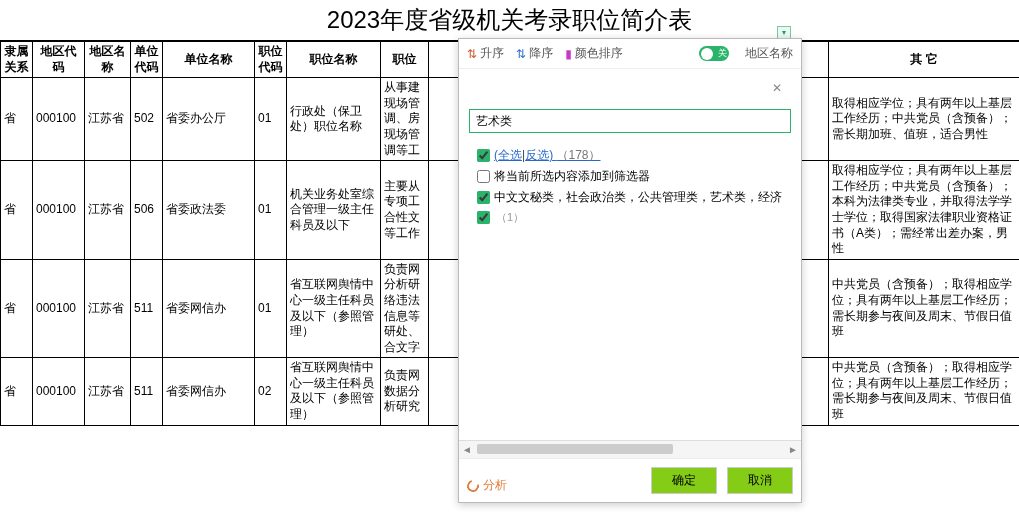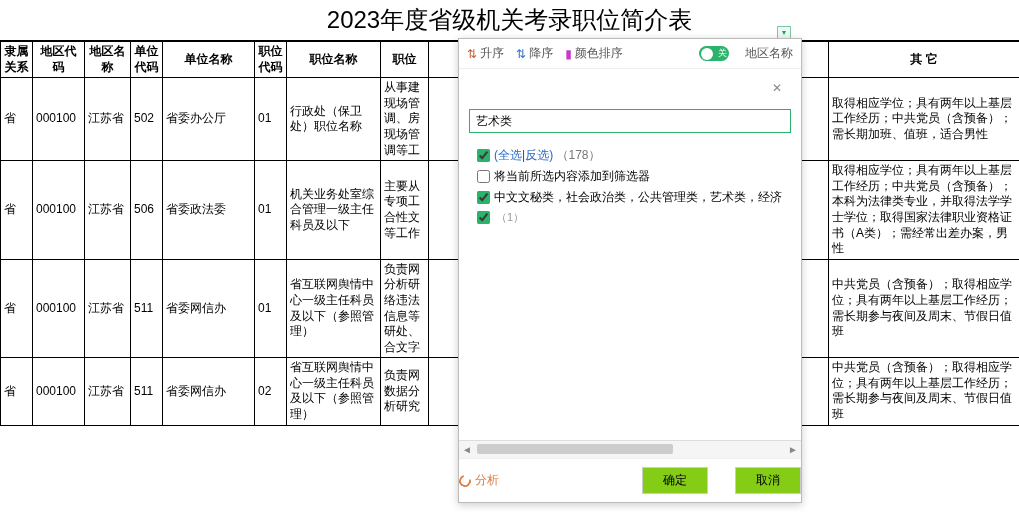--- a/index.html
+++ b/index.html
@@ -38,29 +38,29 @@
 .fp-header { display: flex; padding: 4px 18px; font-size: 12px; color: #2968c7; border-bottom: 1px solid #eee; }
 .fp-header span { cursor: pointer; }
 .fp-header .arrow { font-size: 10px; }
 .fp-header-spacer { flex: 1; }
 .fp-options-link { color: #555; display: flex; align-items: center; gap: 2px; }
 .fp-list { padding: 4px 10px 0 18px; font-size: 12px; flex: 1; overflow: hidden; }
 .fp-item { display: flex; align-items: center; gap: 4px; padding: 2px 0; white-space: nowrap; overflow: hidden; }
 .fp-item input { accent-color: #2ab36b; }
 .fp-item .lbl { overflow: hidden; text-overflow: ellipsis; }
 .fp-item .count { color: #999; font-size: 11px; margin-left: 2px; }
-.fp-selectall { color: #2968c7; }
+.fp-selectall { color: #2968c7; text-decoration: underline; }
 .fp-selectall .sep { text-decoration: none; color: #444; }
 .fp-selectall .cnt { color: #777; text-decoration: none; }
 .fp-hscroll { height: 18px; border-top: 1px solid #ddd; background: #f5f5f5; position: relative; margin-top: auto; }
 .fp-hscroll::before { content: ""; position: absolute; left: 18px; right: 128px; top: 3px; height: 10px; background: #ccc; border-radius: 2px; }
 .fp-hscroll .la, .fp-hscroll .ra { position: absolute; top: 0; width: 16px; text-align: center; color: #888; line-height: 18px; font-size: 10px; }
 .fp-hscroll .la { left: 0; }
 .fp-hscroll .ra { right: 0; }
-.fp-footer { display: flex; align-items: center; padding: 8px 0; gap: 27px; border-top: 1px solid #eee; }
+.fp-footer { display: flex; align-items: flex-end; padding: 8px 8px; gap: 10px; border-top: 1px solid #eee; }
 .fp-analyze { color: #e07b3a; display: flex; align-items: center; gap: 4px; cursor: pointer; }
 .fp-analyze-icon { width: 12px; height: 12px; border: 2px solid #e07b3a; border-radius: 50%; border-top-color: transparent; transform: rotate(30deg); }
 .fp-btn { padding: 4px 20px; border: 1px solid #ccc; background: #84cc16; cursor: pointer; font-size: 12px; }
 .fp-btn.primary { margin-left: auto; }
 </style>
 </head>
 <body>
 
 <div class="title">
   <span>2023年度省级机关考录职位简介表</span>

